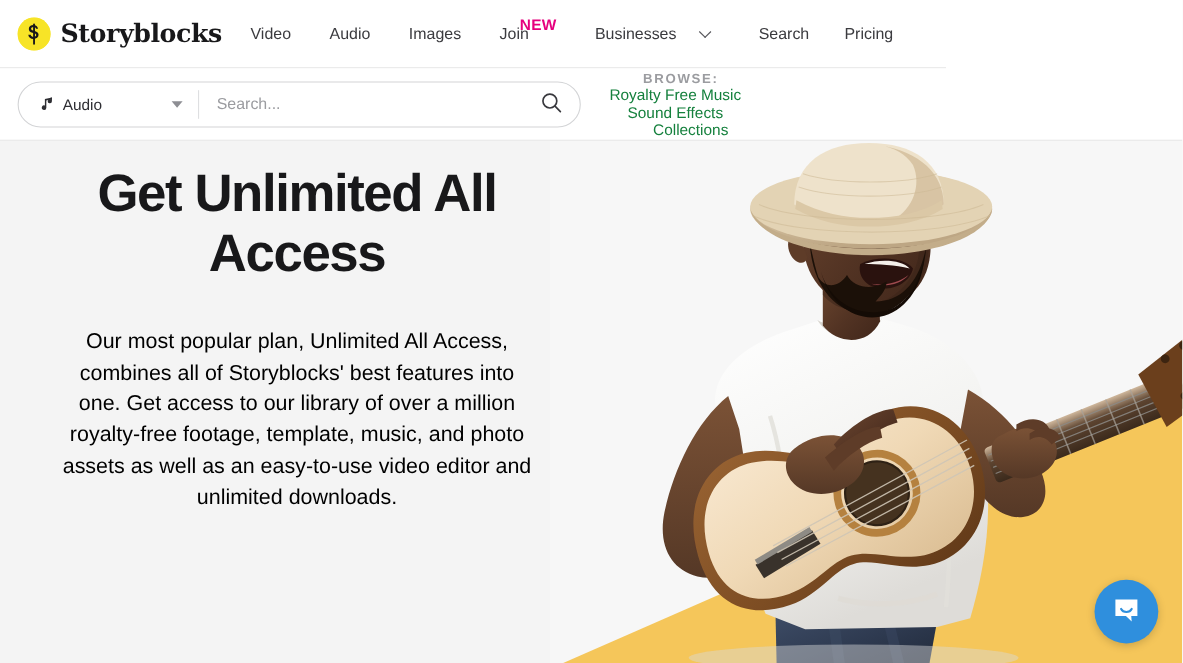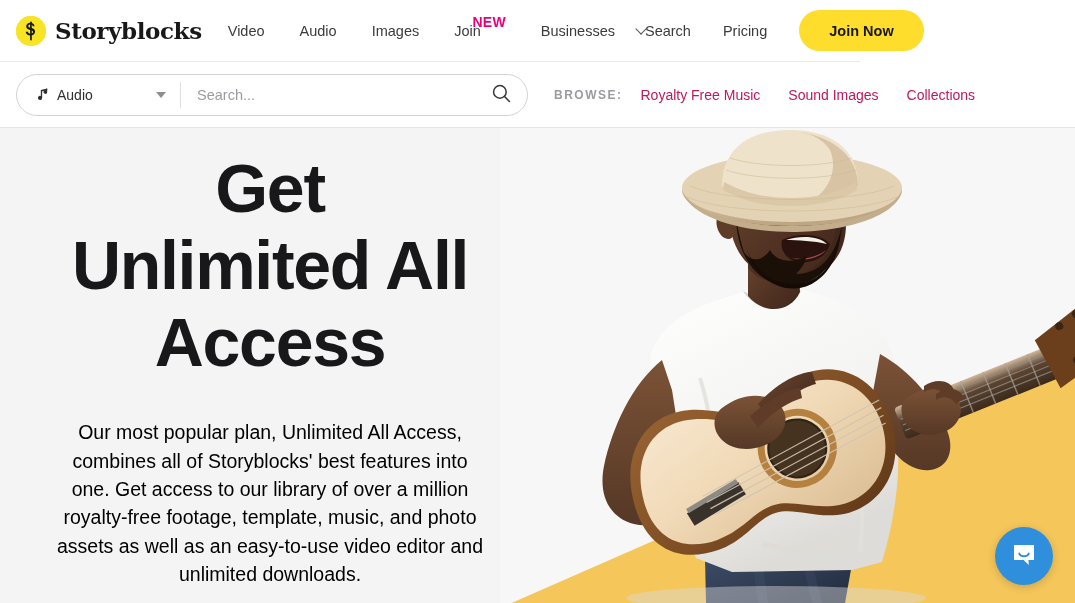--- a/index.html
+++ b/index.html
@@ -149,33 +149,33 @@
   }
   .search-field::placeholder { color: #9b9ca0; }
 
   .search-go {
     width: 52px; height: 100%;
     background: transparent; border: none;
     display: flex; align-items: center; justify-content: center;
     cursor: pointer;
   }
 
-  .browse { display: flex; align-items: center; margin-left: 26px; }
+  .browse { display: flex; align-items: center; margin-left: 26px; flex-direction: column; }
 
   .browse-label {
     font-size: 12px;
     font-weight: 700;
     letter-spacing: 1.5px;
     color: #9b9ca0;
     margin-right: 18px;
   }
 
   .browse-link {
     font-size: 14px;
-    color: #be185d;
+    color: #15803d;
     text-decoration: none;
     margin-right: 28px;
     cursor: pointer;
     white-space: nowrap;
   }
   .browse-link:last-child { margin-right: 0; }
 
   
   .hero {
     position: absolute; top: 128px; left: 0;
@@ -188,21 +188,21 @@
     position: absolute;
     top: 0; left: 0;
     width: 540px; height: 475px;
     padding: 18px 30px 0 30px;
     display: flex; flex-direction: column; align-items: center;
     z-index: 5;
   }
 
   .hero-title {
     width: 400px;
-    font-size: 68px;
+    font-size: 48px;
     line-height: 1.13;
     font-weight: 700;
     letter-spacing: -1.3px;
     color: #18181a;
     text-align: center;
     margin-top: 4px;
   }
 
   .hero-desc {
     width: 432px;
@@ -291,21 +291,20 @@
       </a>
       <a class="nav-link nav-businesses">
         <span>Businesses</span>
         <span class="chev"></span>
       </a>
     </nav>
 
     <div class="nav-right">
       <a class="nav-link">Search</a>
       <a class="nav-link">Pricing</a>
-      <button class="join-btn">Join Now</button>
     </div>
 
   </header>
 
   <div class="searchrow">
 
     <div class="searchbar">
 
       <div class="cat-select">
         <span class="note-icon">
@@ -329,21 +328,21 @@
             <line x1="14.2" y1="14.2" x2="19.3" y2="19.3"></line>
           </svg>
         </span>
       </button>
 
     </div>
 
     <div class="browse">
       <span class="browse-label">BROWSE:</span>
       <a class="browse-link">Royalty Free Music</a>
-      <a class="browse-link">Sound Images</a>
+      <a class="browse-link">Sound Effects</a>
       <a class="browse-link">Collections</a>
     </div>
 
   </div>
 
   <section class="hero">
 
     <div class="hero-art">
       <div class="art-bg"></div>
       <div class="yellow-wedge"></div>

